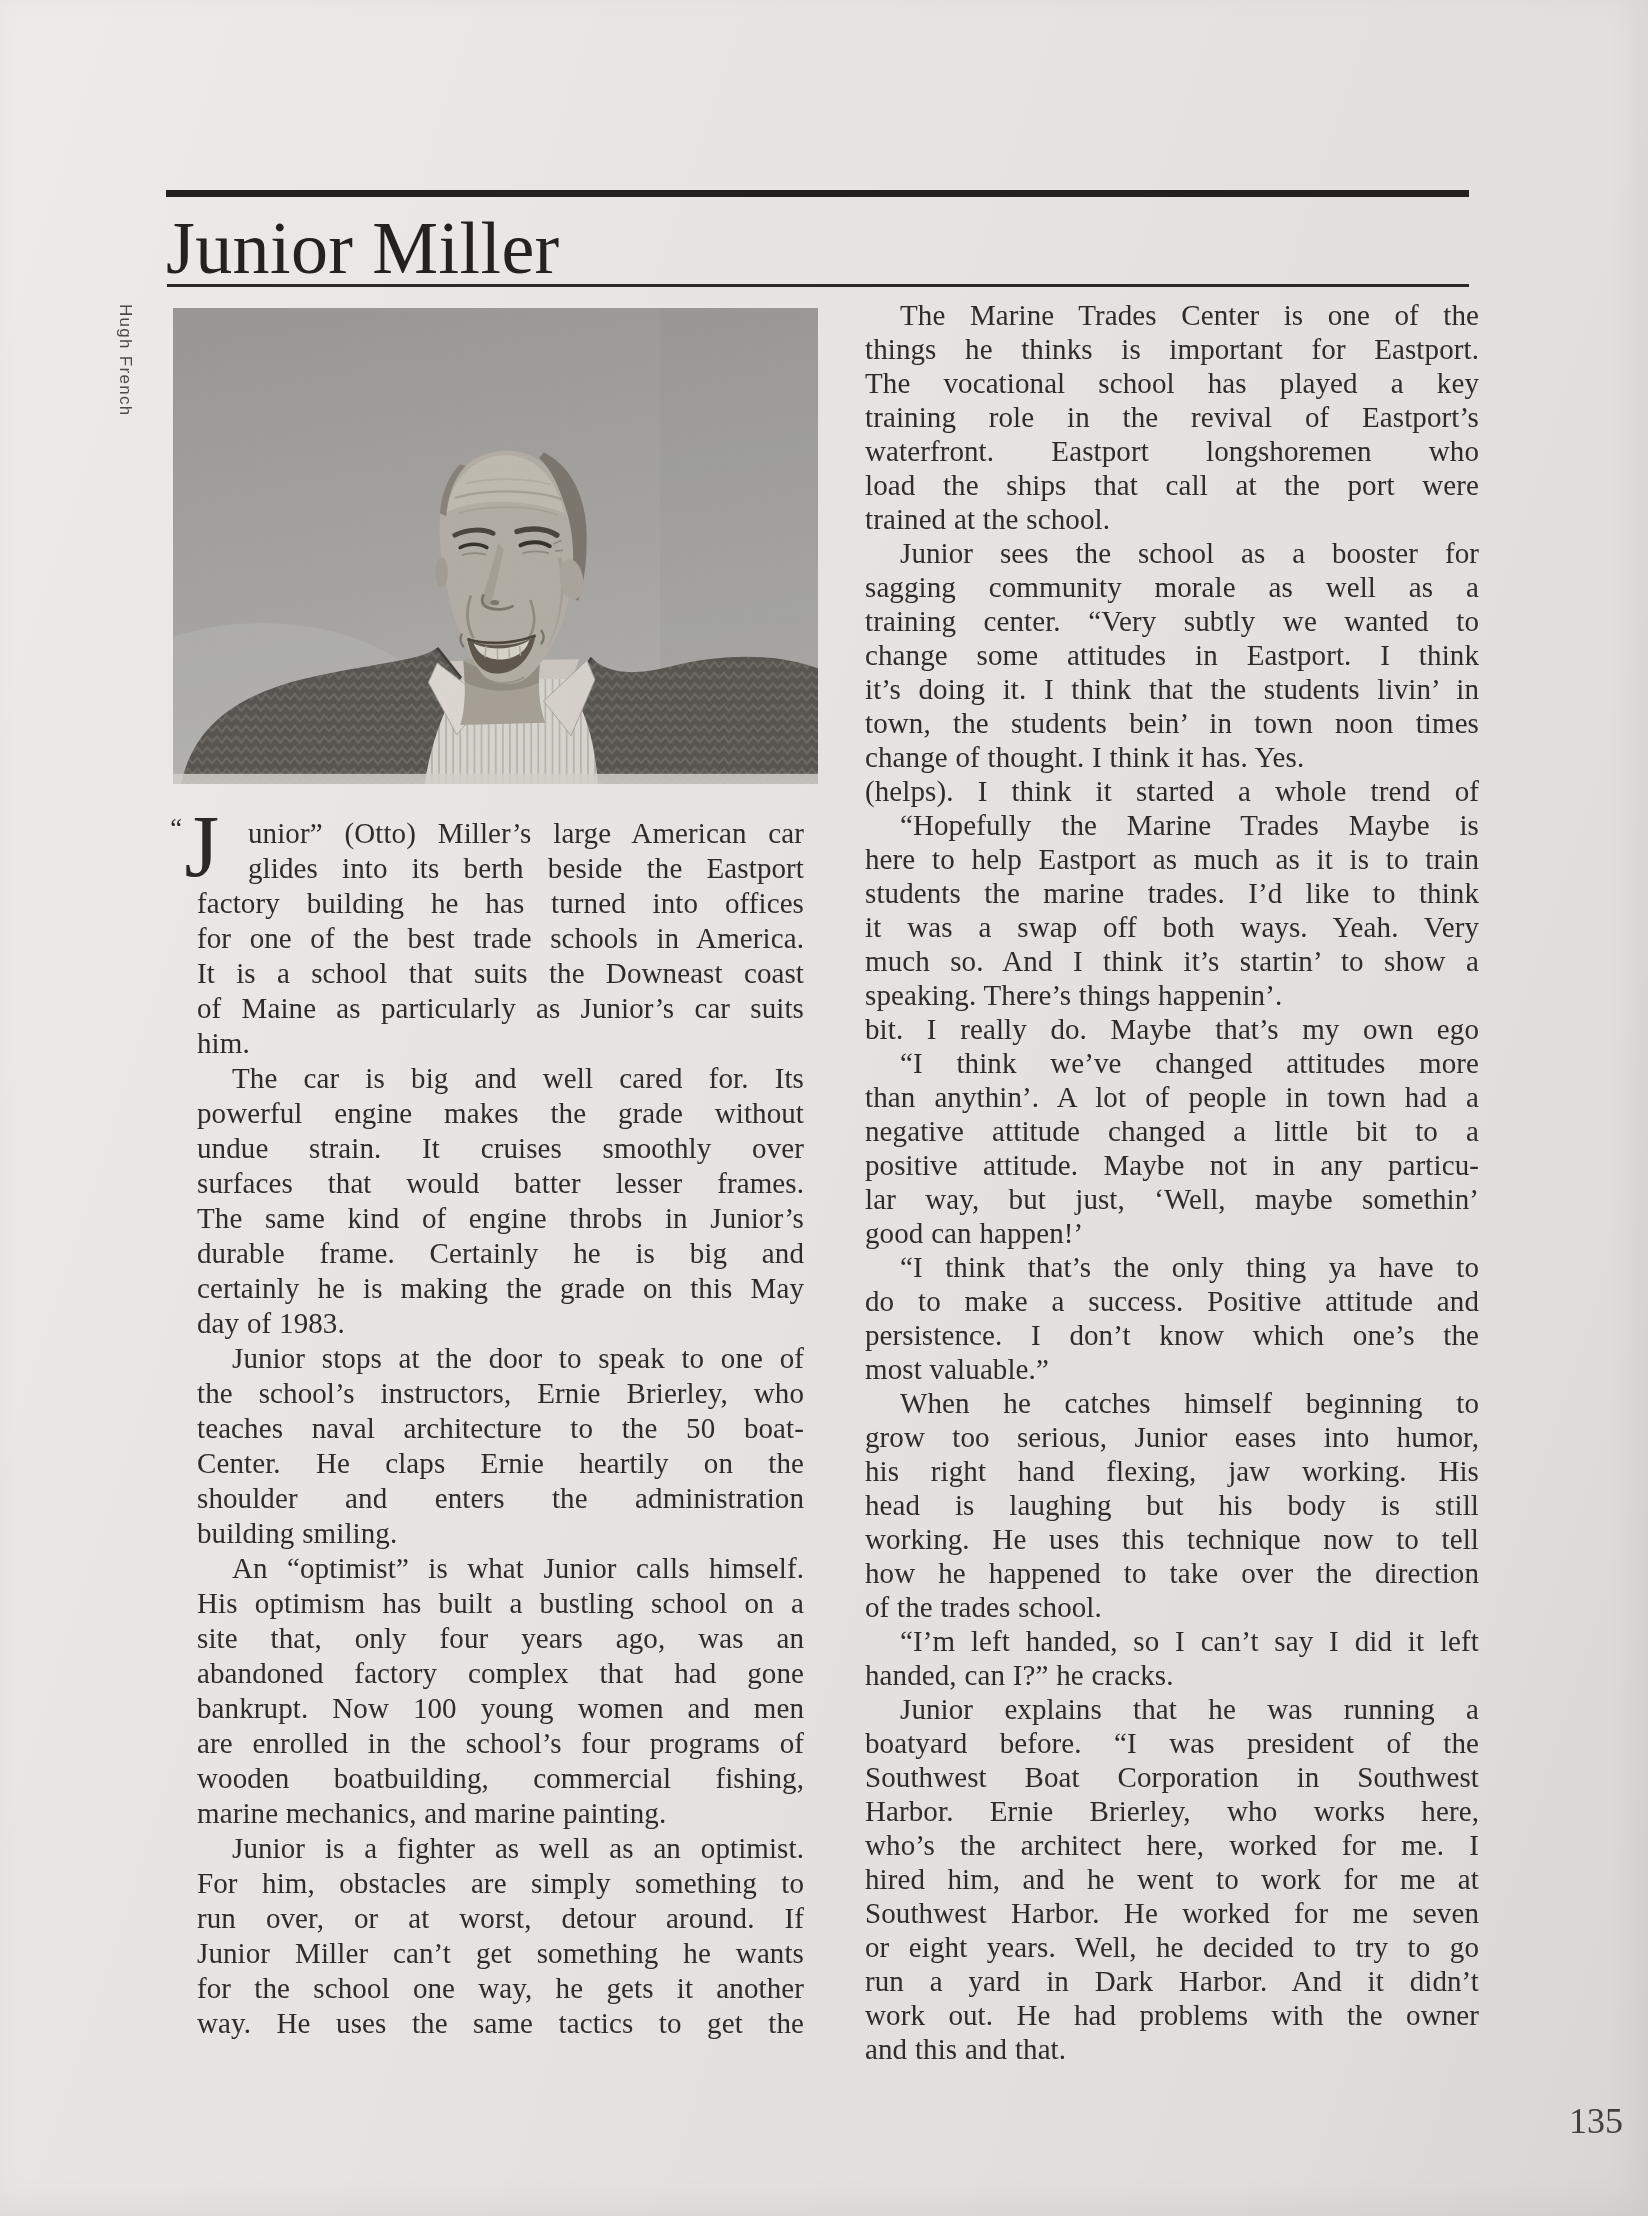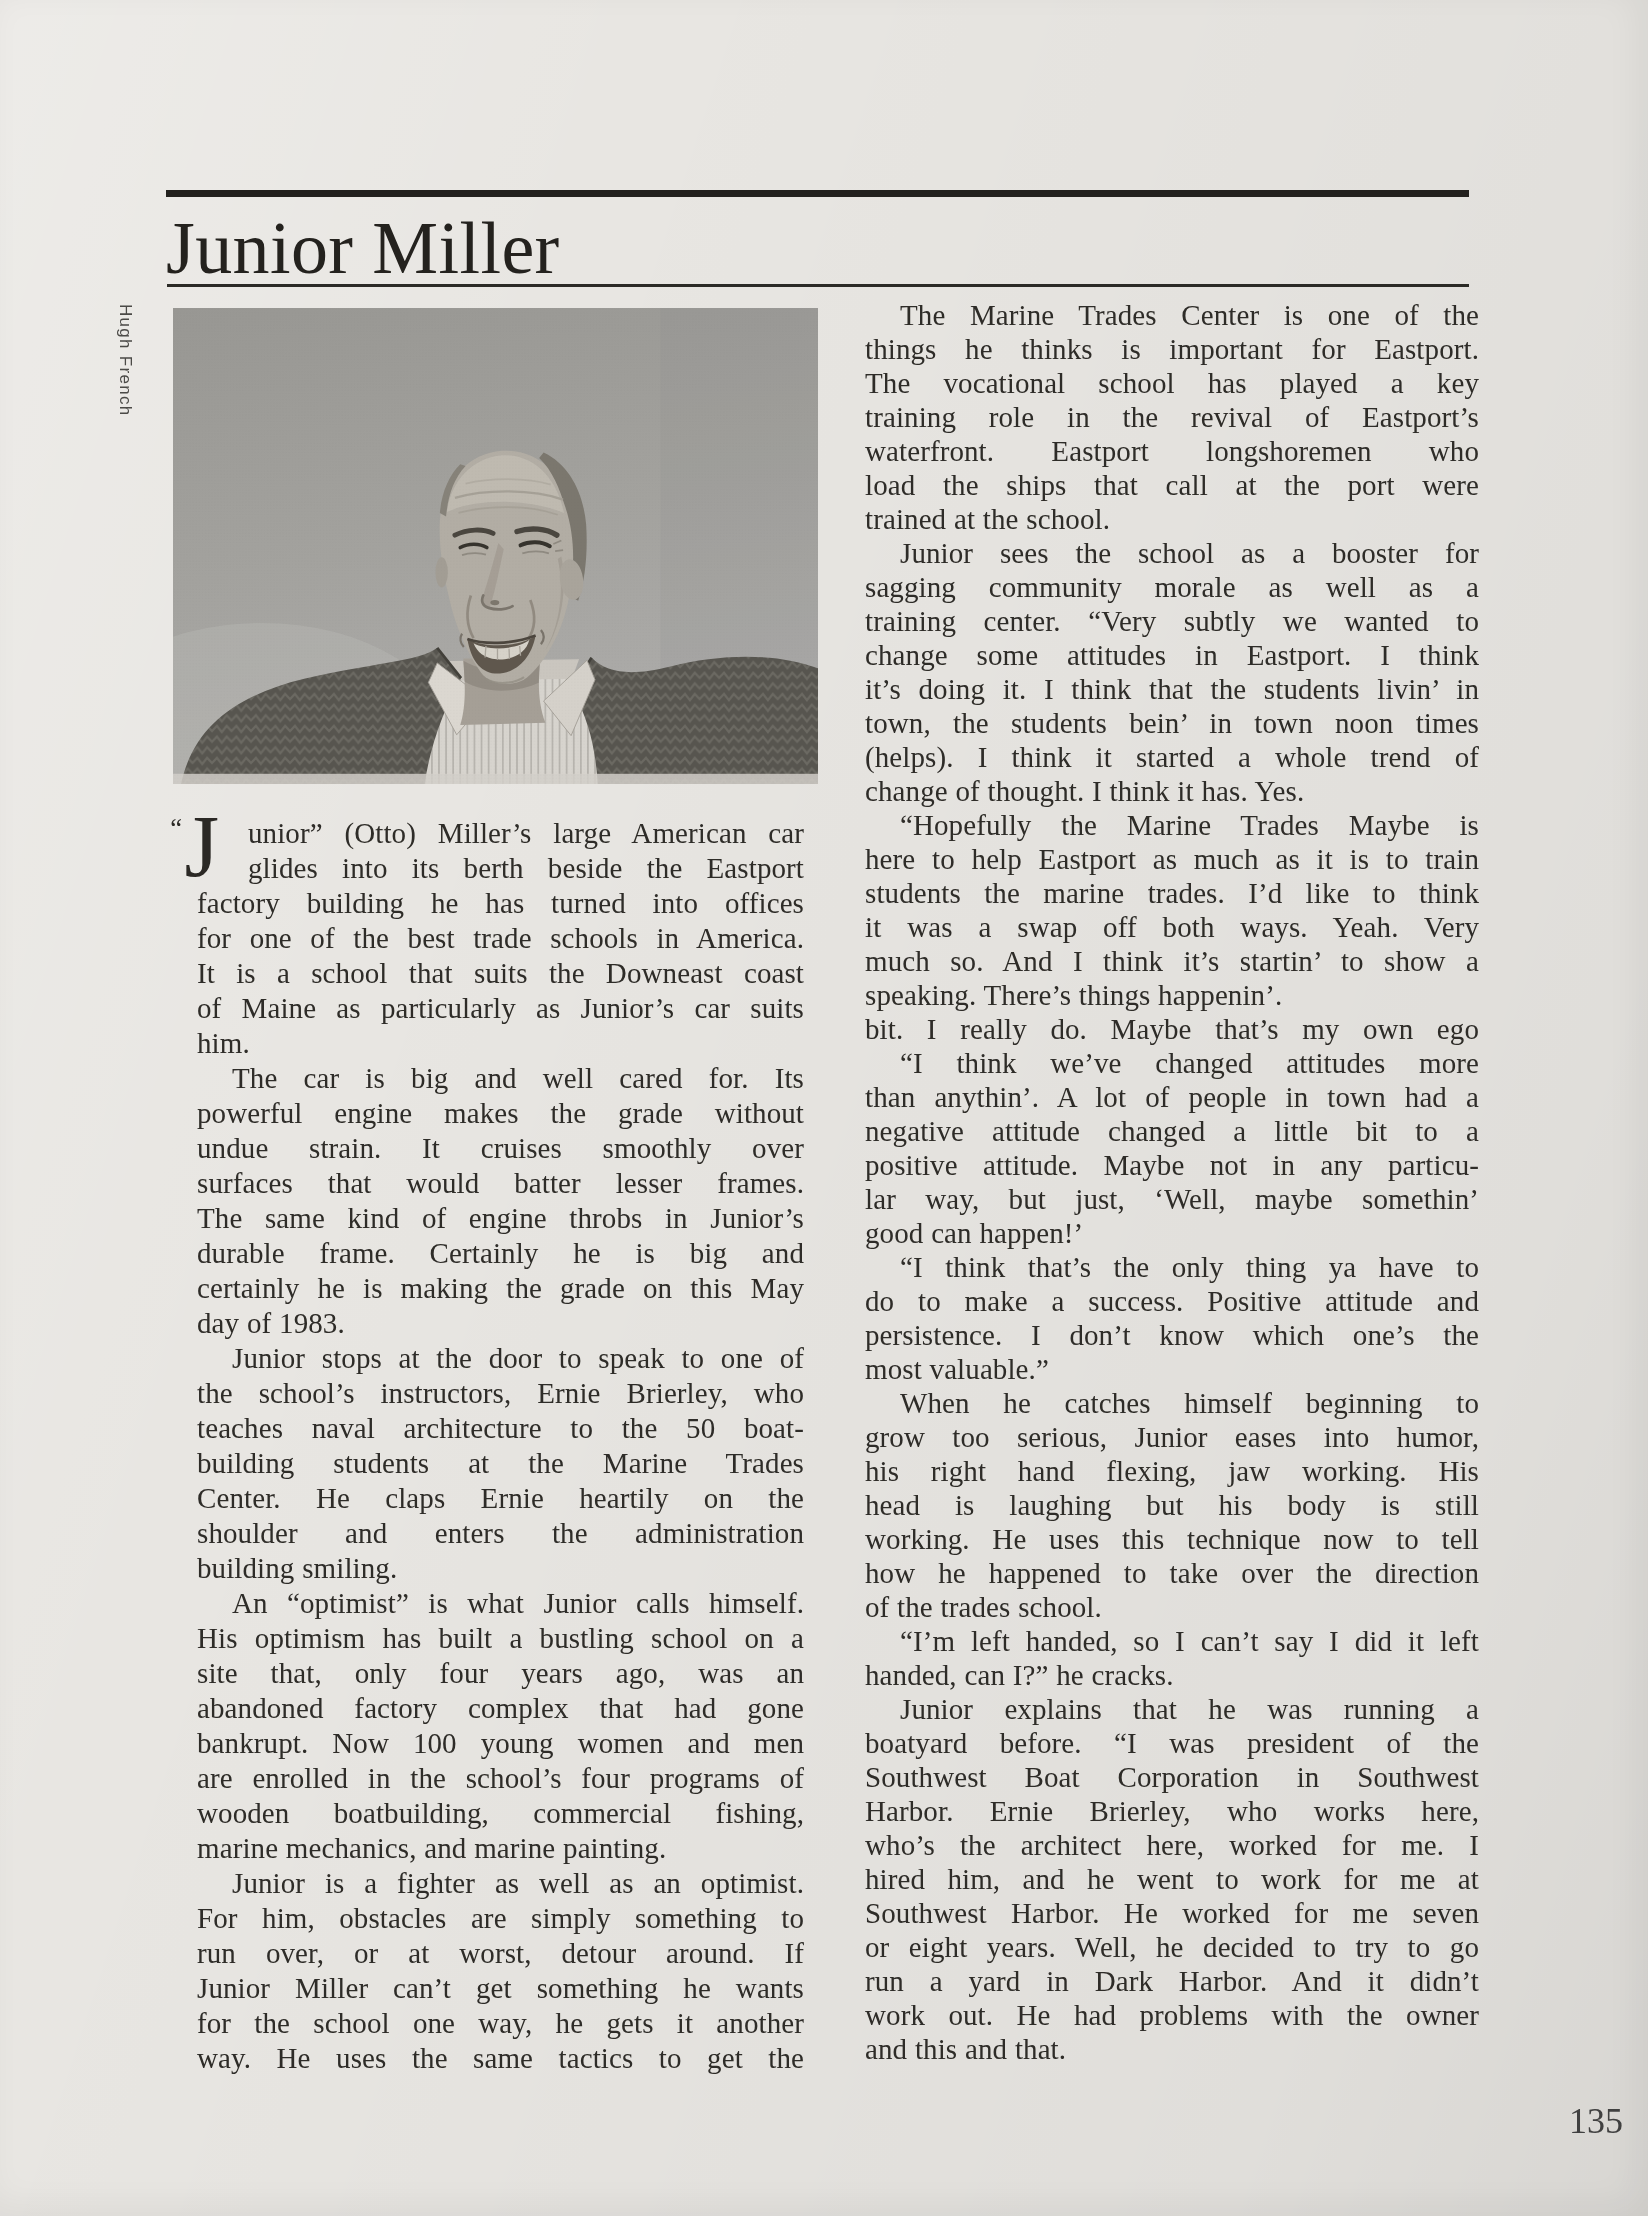--- a/index.html
+++ b/index.html
@@ -176,21 +176,20 @@
         <div class="tline">surfaces that would batter lesser frames.</div>
         <div class="tline">The same kind of engine throbs in Junior’s</div>
         <div class="tline">durable frame. Certainly he is big and</div>
         <div class="tline">certainly he is making the grade on this May</div>
         <div class="tline last">day of 1983.</div>
       </div>
       <div class="para">
         <div class="tline ind">Junior stops at the door to speak to one of</div>
         <div class="tline">the school’s instructors, Ernie Brierley, who</div>
         <div class="tline">teaches naval architecture to the 50 boat-</div>
-        <div class="tline">building students at the Marine Trades</div>
         <div class="tline">Center. He claps Ernie heartily on the</div>
         <div class="tline">shoulder and enters the administration</div>
         <div class="tline last">building smiling.</div>
       </div>
       <div class="para">
         <div class="tline ind">An “optimist” is what Junior calls himself.</div>
         <div class="tline">His optimism has built a bustling school on a</div>
         <div class="tline">site that, only four years ago, was an</div>
         <div class="tline">abandoned factory complex that had gone</div>
         <div class="tline">bankrupt. Now 100 young women and men</div>
@@ -217,22 +216,22 @@
         <div class="tline">load the ships that call at the port were</div>
         <div class="tline last">trained at the school.</div>
       </div>
       <div class="para">
         <div class="tline ind">Junior sees the school as a booster for</div>
         <div class="tline">sagging community morale as well as a</div>
         <div class="tline">training center. “Very subtly we wanted to</div>
         <div class="tline">change some attitudes in Eastport. I think</div>
         <div class="tline">it’s doing it. I think that the students livin’ in</div>
         <div class="tline">town, the students bein’ in town noon times</div>
+        <div class="tline last">change of thought. I think it has. Yes.</div>
         <div class="tline">(helps). I think it started a whole trend of</div>
-        <div class="tline last">change of thought. I think it has. Yes.</div>
       </div>
       <div class="para">
         <div class="tline ind">“Hopefully the Marine Trades Maybe is</div>
         <div class="tline">here to help Eastport as much as it is to train</div>
         <div class="tline">students the marine trades. I’d like to think</div>
         <div class="tline">it was a swap off both ways. Yeah. Very</div>
         <div class="tline">much so. And I think it’s startin’ to show a</div>
         <div class="tline last">speaking. There’s things happenin’.</div>
         <div class="tline">bit. I really do. Maybe that’s my own ego</div>
       </div>

